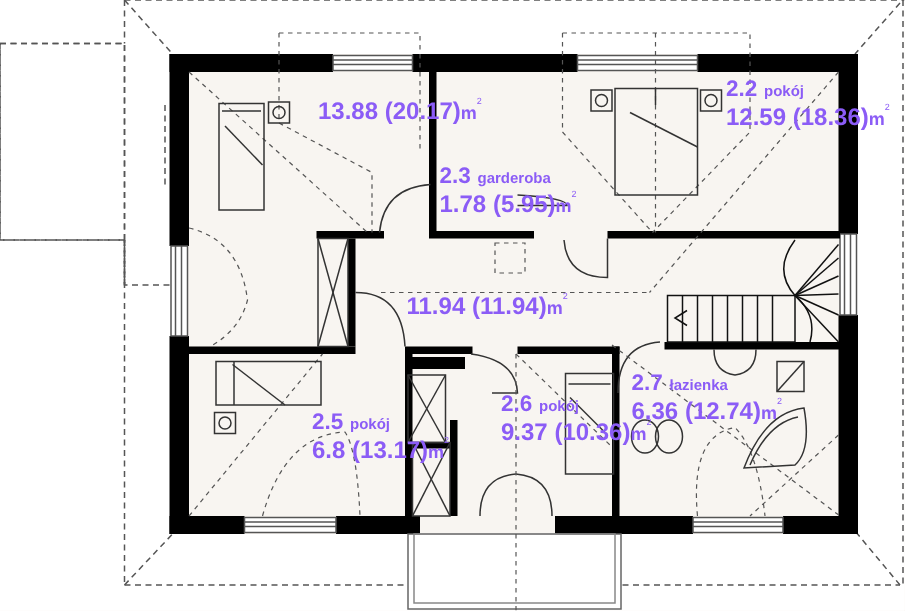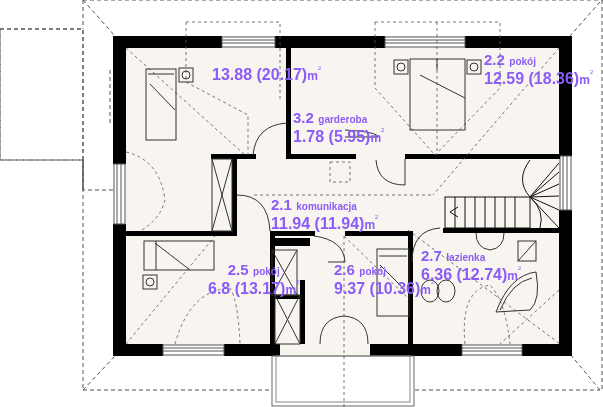--- a/index.html
+++ b/index.html
@@ -190,32 +190,31 @@
     <ellipse cx="446" cy="291" rx="9" ry="11"></ellipse>
     <path d="M496,312 Q510,275 536,272 Q541,300 530,310 Z"></path>
     <path d="M500,310 Q512,282 532,278"></path>
   </g>
 </svg>
 
 <div class="lbl" style="left:212px;top:67px;">
   <span class="row"><span class="area">13.88</span> <span class="gross">(20.17)</span><span class="unit">m</span><sup>2</sup></span>
 </div>
 <div class="lbl" style="left:293px;top:110px;">
-  <span class="row"><span class="num">3.2</span> <span class="name">garderoba</span></span>
+  <span class="row"><span class="num">2.3</span> <span class="name">garderoba</span></span>
   <span class="row"><span class="area">1.78</span> <span class="gross">(5.95)</span><span class="unit">m</span><sup>2</sup></span>
 </div>
 <div class="lbl" style="left:484px;top:52px;">
   <span class="row"><span class="num">2.2</span> <span class="name">pokój</span></span>
   <span class="row"><span class="area">12.59</span> <span class="gross">(18.36)</span><span class="unit">m</span><sup>2</sup></span>
 </div>
 <div class="lbl" style="left:271px;top:197px;">
-  <span class="row"><span class="num">2.1</span> <span class="name">komunikacja</span></span>
   <span class="row"><span class="area">11.94</span> <span class="gross">(11.94)</span><span class="unit">m</span><sup>2</sup></span>
 </div>
-<div class="lbl" style="left:208px;top:262px;text-align:center;">
+<div class="lbl" style="left:208px;top:274px;">
   <span class="row"><span class="num">2.5</span> <span class="name">pokój</span></span>
   <span class="row"><span class="area">6.8</span> <span class="gross">(13.17)</span><span class="unit">m</span><sup>2</sup></span>
 </div>
 <div class="lbl" style="left:310px;top:262px;margin-left:24px;">
   <span class="row"><span class="num">2.6</span> <span class="name">pokój</span></span>
   <span class="row"><span class="area">9.37</span> <span class="gross">(10.36)</span><span class="unit">m</span><sup>2</sup></span>
 </div>
 <div class="lbl" style="left:421px;top:248px;">
   <span class="row"><span class="num">2.7</span> <span class="name">łazienka</span></span>
   <span class="row"><span class="area">6.36</span> <span class="gross">(12.74)</span><span class="unit">m</span><sup>2</sup></span>

